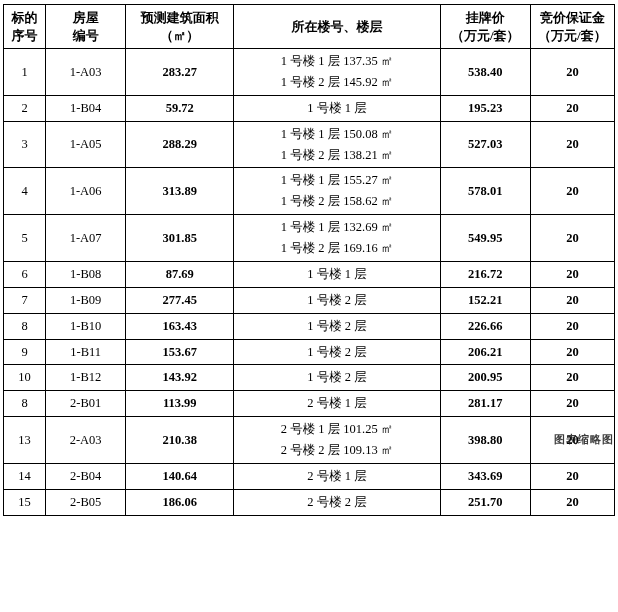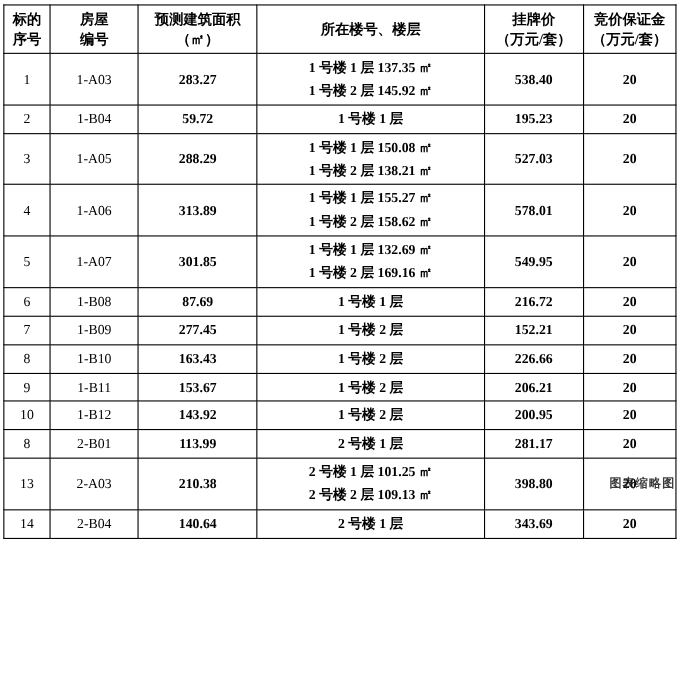--- a/index.html
+++ b/index.html
@@ -42,21 +42,21 @@
     padding: 4px 1px;
   }
   .col-idx   { width: 42px; }
   .col-code  { width: 80px; }
   .col-area  { width: 108px; }
   .col-loc   { width: 206px; }
   .col-price { width: 90px; }
   .col-dep   { width: 84px; }
 
   .hdr-line { display: block; }
-  .loc-line { display: block; padding: 2px 0; font-weight: bold; }
+  .loc-line { display: block; padding: 2px 0; }
   .two-line td { padding-top: 4px; padding-bottom: 4px; }
   .num { font-family: "Liberation Serif", "DejaVu Serif", serif; font-weight: bold; }
   .corner-mark {
     position: absolute;
     right: 4px;
     bottom: 1px;
     font-size: 11px;
     color: #1a1a1a;
     letter-spacing: 1px;
     opacity: 0.85;
@@ -247,18 +247,28 @@
         <td>14</td>
         <td>2-B04</td>
         <td class="num">140.64</td>
         <td>
           <span class="loc-line">2 号楼 1 层</span>
         </td>
         <td class="num">343.69</td>
         <td class="num">20</td>
       </tr>
 
+      <tr>
+        <td>15</td>
+        <td>2-B05</td>
+        <td class="num">186.06</td>
+        <td>
+          <span class="loc-line">2 号楼 2 层</span>
+        </td>
+        <td class="num">251.70</td>
+        <td class="num">20</td>
+      </tr>
 
 
     </tbody>
   </table>
   <div class="corner-mark">图表缩略图</div>
 </div>
 
 </body></html>

